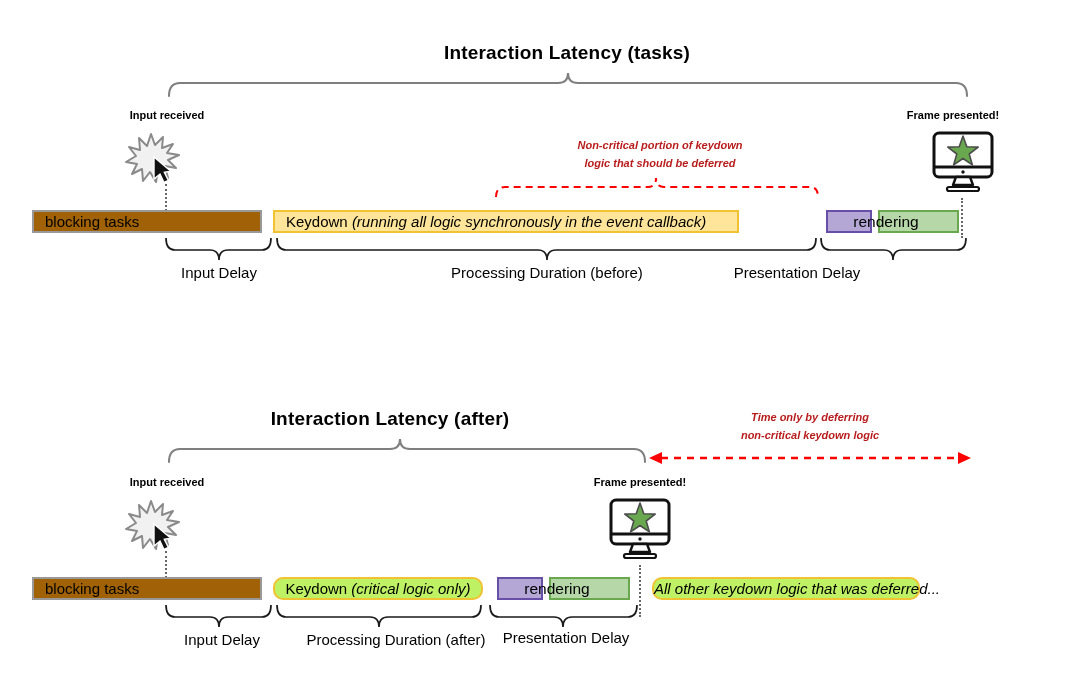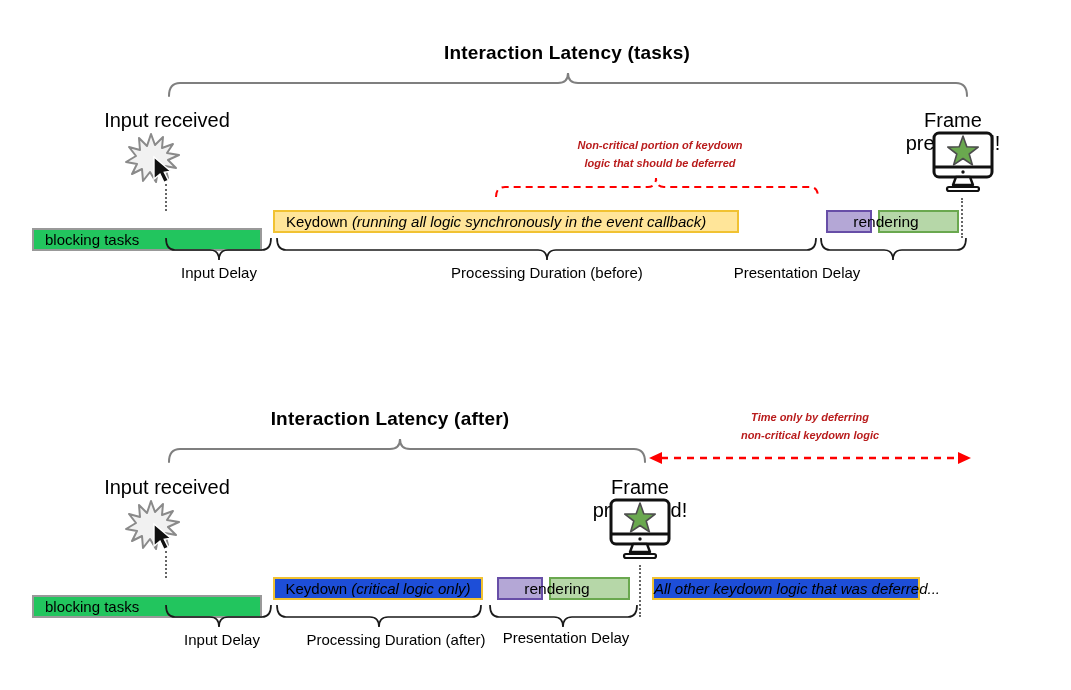--- a/index.html
+++ b/index.html
@@ -2,29 +2,29 @@
 <html><head>
 <meta charset="utf-8">
 <style>
   html,body{margin:0;padding:0;background:#ffffff;}
   .canvas{
     position:relative;width:1071px;height:690px;background:#ffffff;
     font-family:"Liberation Sans","DejaVu Sans",sans-serif;color:#000;overflow:hidden;
   }
   .abs{position:absolute;}
   .title{font-size:19px;font-weight:bold;text-align:center;letter-spacing:.2px;}
-  .caption{font-size:20px;text-align:center;}
+  .caption{font-size:11px;text-align:center;font-weight:bold;}
   .red-note{font-size:11px;font-weight:bold;font-style:italic;color:#b91c1c;text-align:center;line-height:18px;}
   .bar{
     position:absolute;height:23px;box-sizing:border-box;border:2px solid;
     font-size:15px;line-height:19px;white-space:nowrap;overflow:visible;
   }
-  .bar-gray{background:#22c55e;border-color:#999999;padding-left:11px;margin-top:18px;}
+  .bar-gray{background:#a16207;border-color:#999999;padding-left:11px;}
   .bar-yellow{background:#ffe599;border-color:#f1c232;padding-left:11px;}
-  .bar-yellow-center{background:#1d4ed8;border-color:#f1c232;text-align:center;}
+  .bar-yellow-center{background:#bef264;border-color:#f1c232;text-align:center;border-radius:10px;}
   .bar-purple{background:#b4a7d6;border-color:#674ea7;}
   .bar-green{background:#b6d7a8;border-color:#6aa84f;}
   .bar-label-overlay{
     position:absolute;height:24px;line-height:23px;font-size:15.5px;text-align:center;z-index:3;
   }
   .lbl{font-size:15px;text-align:center;white-space:nowrap;}
   .dotline{position:absolute;width:0;border-left:2px dotted #666;}
   .ital{font-style:italic;}
   svg{display:block;overflow:visible;}
 </style>

